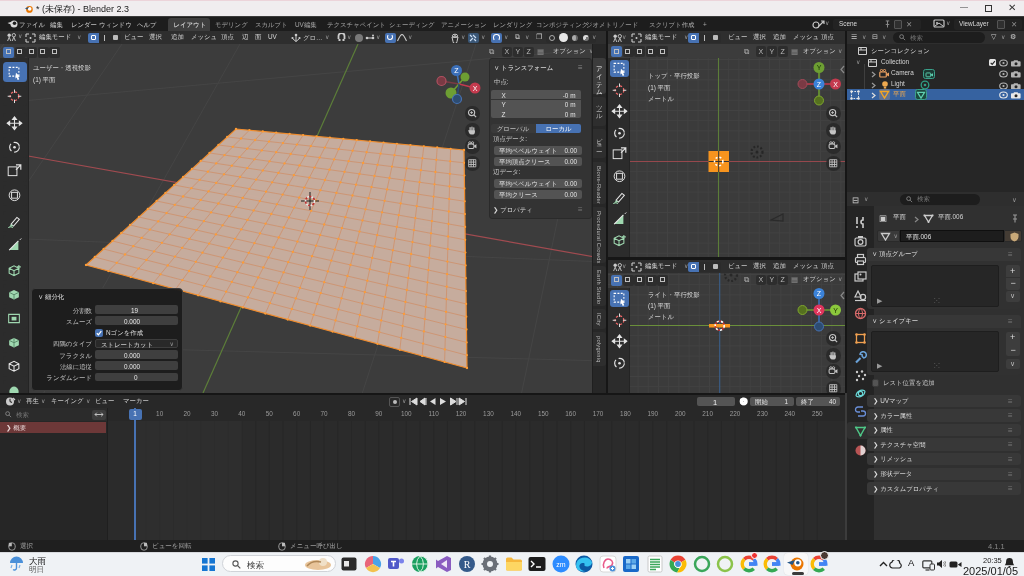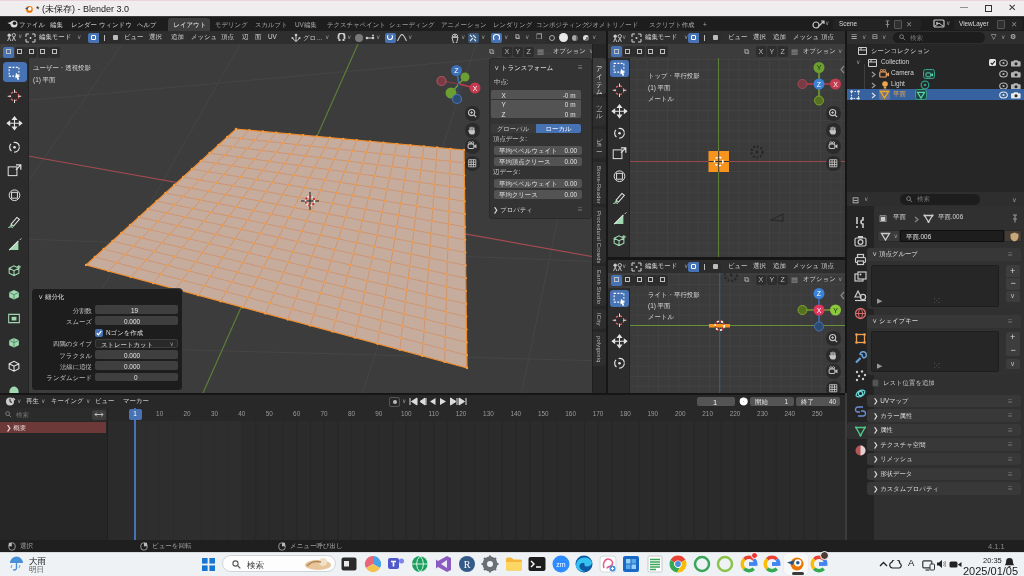--- a/index.html
+++ b/index.html
@@ -8,21 +8,21 @@
 .t{position:absolute;white-space:nowrap;line-height:1.2}
 svg{display:block}
 </style></head><body>
 <div id="page">
     <div class="abs" style="left:0px;top:0px;width:1024px;height:16px;background:#f0edef;border-top:1.5px solid #ecd4da;"></div>
     <svg width="10" height="10" style="position:absolute;left:24px;top:3.5px" viewBox="0 0 24 24">
       <circle cx="13" cy="13" r="8" fill="#ea7600"></circle>
       <circle cx="13.5" cy="11.5" r="4.5" fill="#fff"></circle>
       <path d="M2 10 L12 7 L8 13 Z" fill="#265787"></path>
     </svg>
-    <div class="t " style="left:36px;top:3.5px;font-size:9px;color:#1b1b1b;">* (未保存) - Blender 3.0</div>
+    <div class="t " style="left:36px;top:3.5px;font-size:9px;color:#1b1b1b;">* (未保存) - Blender 2.3</div>
     <div class="t " style="left:960px;top:2px;font-size:8px;color:#333;">—</div>
     <div class="abs" style="left:984.5px;top:4.5px;width:7.5px;height:7.5px;border:1.1px solid #333;background:transparent;"></div>
     <div class="t " style="left:1008px;top:1.5px;font-size:10px;color:#333;">✕</div>
     <div class="abs" style="left:0px;top:17px;width:1024px;height:14px;background:#1d1d1d;"></div>
     <svg width="12" height="10" style="position:absolute;left:7px;top:19px" viewBox="0 0 24 20">
       <circle cx="14" cy="10" r="7" fill="#d8d8d8"></circle>
       <circle cx="15" cy="8.5" r="3.5" fill="#1d1d1d"></circle>
       <path d="M1 8 L11 5 L8 11 Z" fill="#d8d8d8"></path>
     </svg>
     <div class="t " style="left:19px;top:20.5px;font-size:6.4px;color:#d2d2d2;">ファイル</div>

